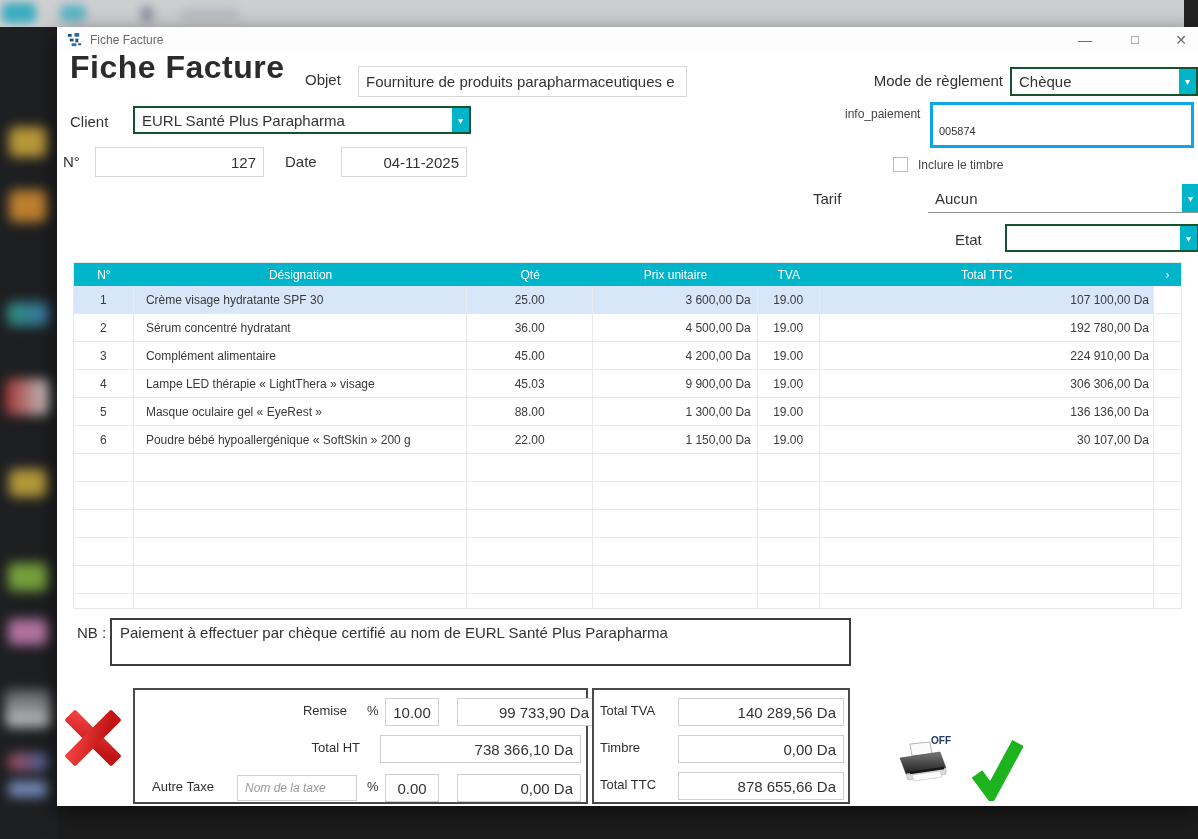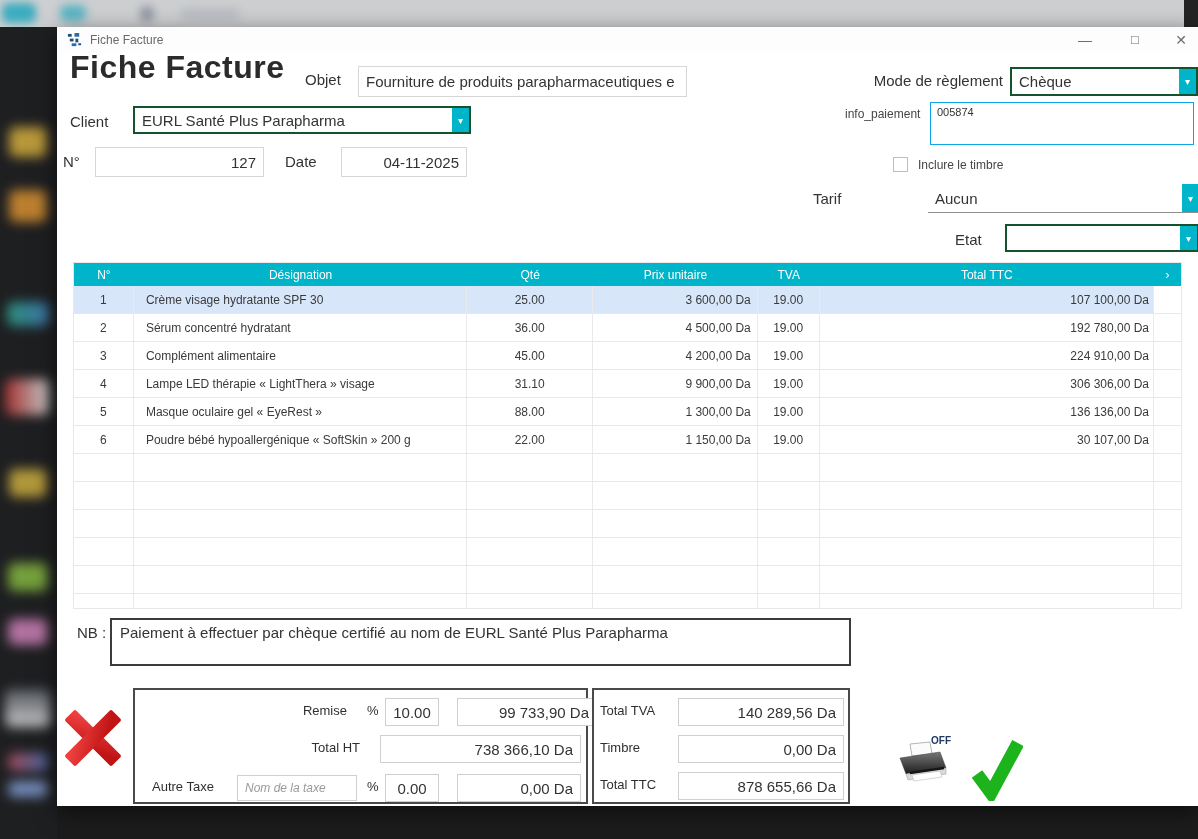--- a/index.html
+++ b/index.html
@@ -35,21 +35,21 @@
 
   .lbl{position:absolute;color:#333;font-size:15px;white-space:nowrap}
   .lbl.small{font-size:12px;color:#454545}
 
   input.fld{position:absolute;border:1px solid #d7d7d7;background:#fff;color:#333;font-size:15px;
             font-family:"Liberation Sans",sans-serif;outline:none;padding:0 7px}
   input.fld.right{text-align:right}
   input.fld.center{text-align:center}
   input.fld::placeholder{color:#9a9a9a;font-style:italic;font-size:12px}
 
-  .infobox{position:absolute;border:1px solid #0ea5e9;background:#fff;font-size:11px;color:#333;padding:3px 6px}
+  .infobox{position:absolute;border:3px solid #0ea5e9;background:#fff;font-size:11px;color:#333;padding:20px 6px}
 
   
   .combo{position:absolute;background:#fff;display:flex;align-items:stretch;border:2px solid #14532d}
   .combo.flat{border:none;border-bottom:1px solid #8f8f8f}
   .combo-text{flex:1;padding-left:7px;display:flex;align-items:center;font-size:15px;color:#333;overflow:hidden;white-space:nowrap}
   .combo-btn{width:17px;background:var(--accent);color:#fff;display:flex;align-items:center;justify-content:center;
              font-size:10px;cursor:pointer}
 
   .checkbox{position:absolute;width:15px;height:15px;border:1px solid #bdbdbd;background:#fff;cursor:pointer}
 
@@ -212,21 +212,21 @@
           <div class="cell c-des">Complément alimentaire</div>
           <div class="cell c-qte">45.00</div>
           <div class="cell c-pu">4 200,00 Da</div>
           <div class="cell c-tva">19.00</div>
           <div class="cell c-ttc">224 910,00 Da</div>
           <div class="cell c-x"></div>
         </div>
         <div class="tbl-row">
           <div class="cell c-n">4</div>
           <div class="cell c-des">Lampe LED thérapie « LightThera » visage</div>
-          <div class="cell c-qte">31.10</div>
+          <div class="cell c-qte">45.03</div>
           <div class="cell c-pu">9 900,00 Da</div>
           <div class="cell c-tva">19.00</div>
           <div class="cell c-ttc">306 306,00 Da</div>
           <div class="cell c-x"></div>
         </div>
         <div class="tbl-row">
           <div class="cell c-n">5</div>
           <div class="cell c-des">Masque oculaire gel « EyeRest »</div>
           <div class="cell c-qte">88.00</div>
           <div class="cell c-pu">1 300,00 Da</div>

